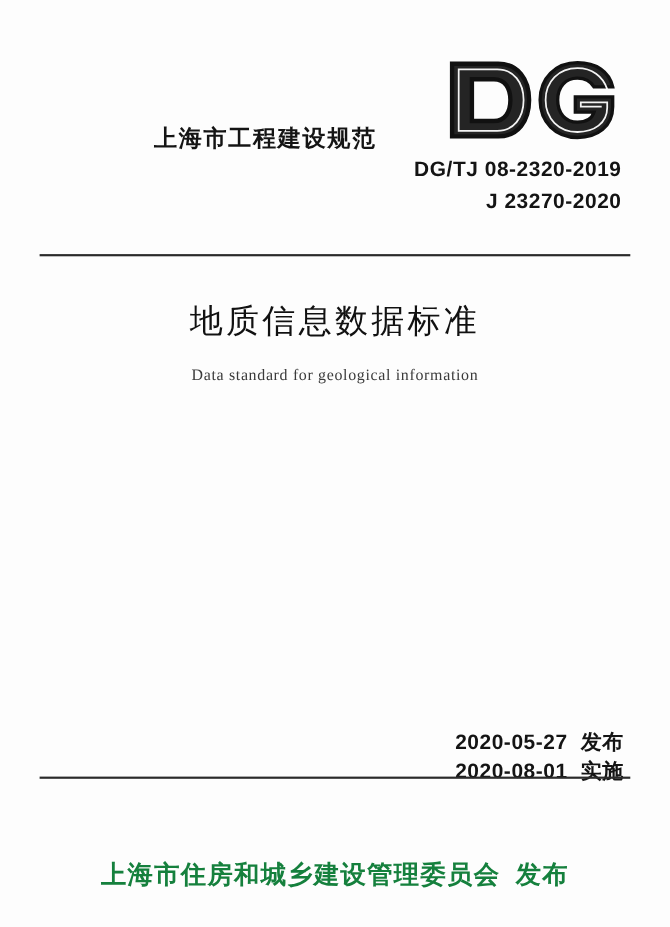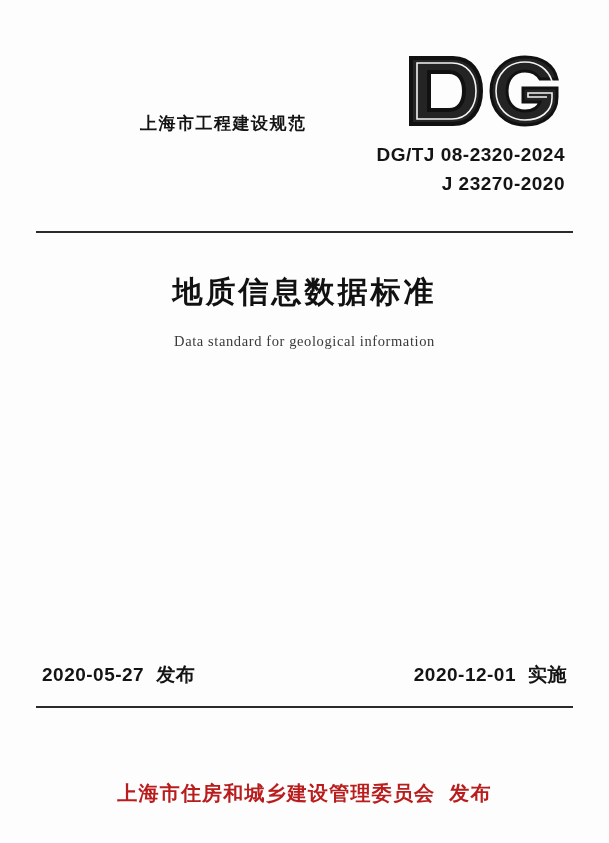--- a/index.html
+++ b/index.html
@@ -28,21 +28,21 @@
     left: 36px;
     right: 36px;
     top: 52px;
     height: 170px;
   }
 
   .series-title {
     position: absolute;
     left: 104px;
     top: 60px;
-    font-size: 17px;
+    font-size: 21px;
     font-weight: 700;
     letter-spacing: 1.5px;
     color: #141414;
     white-space: nowrap;
   }
 
   .dg-logo {
     position: absolute;
     right: 8px;
     top: 0px;
@@ -80,62 +80,63 @@
   
   .title-block {
     position: absolute;
     left: 0;
     right: 0;
     top: 272px;
     text-align: center;
   }
   .doc-title {
     font-size: 30px;
-    font-weight: 700;
+    font-weight: 400;
     letter-spacing: 3px;
     color: #111111;
   }
   .doc-subtitle {
     margin-top: 20px;
     font-size: 14.5px;
     letter-spacing: 0.6px;
     color: #3a3a3a;
     font-family: Liberation Serif, serif;
   }
 
   
   .dates {
     position: absolute;
     left: 42px;
     right: 42px;
     top: 662px;
     display: flex;
     justify-content: space-between;
     align-items: flex-end;
+    flex-direction: column;
   }
   .date-item {
     font-size: 19px;
     font-weight: 700;
     letter-spacing: 0.5px;
     color: #141414;
     white-space: nowrap;
   }
   .date-item .sp { display: inline-block; width: 12px; }
 
   
   .issuer {
     position: absolute;
     left: 0;
     right: 0;
     top: 780px;
     text-align: center;
-    font-size: 20px;
+    font-size: 23px;
     font-weight: 700;
     letter-spacing: 1.2px;
-    color: #b91c1c;
+    color: #15803d;
     white-space: nowrap;
   }
   .issuer .gap { display: inline-block; width: 14px; }
 </style>
 </head>
 <body>
 
 <div class="page">
 
   <div class="header">
@@ -167,38 +168,38 @@
                    C138 73 152 63 152 45 L152 36 L118 36 L118 50 L135 50
                    C133 56 128 59 120 59 C109 59 102 51 102 39 C102 27 109 19 120 19
                    C127 19 132 22 135 27 Z" fill="none" stroke="#111" stroke-width="3"></path>
           <path d="M147 29 C143 17 133 10 120 10 C103 10 91 22 91 39 C91 56 103 68 120 68
                    C135 68 147 60 147 46 L147 41 L123 41 L123 45 L142 45" fill="none" stroke="#fff" stroke-width="1.6" opacity="0.95"></path>
         </g>
       </svg>
     </div>
 
     <div class="code-lines">
-      <div class="code-line">DG/TJ  08-2320-2024</div>
+      <div class="code-line">DG/TJ  08-2320-2019</div>
       <div class="code-line">J 23270-2020</div>
     </div>
   </div>
 
   <div class="rule rule-top"></div>
 
   <div class="title-block">
     <div class="doc-title">地质信息数据标准</div>
     <div class="doc-subtitle">Data standard for geological information</div>
   </div>
 
   <div class="dates">
     <div class="date-item">
       <span>2020-05-27</span><span class="sp"></span><span>发布</span>
     </div>
     <div class="date-item">
-      <span>2020-12-01</span><span class="sp"></span><span>实施</span>
+      <span>2020-08-01</span><span class="sp"></span><span>实施</span>
     </div>
   </div>
 
   <div class="rule rule-bottom"></div>
 
   <div class="issuer">
     <span>上海市住房和城乡建设管理委员会</span><span class="gap"></span><span>发布</span>
   </div>
 
 </div>

